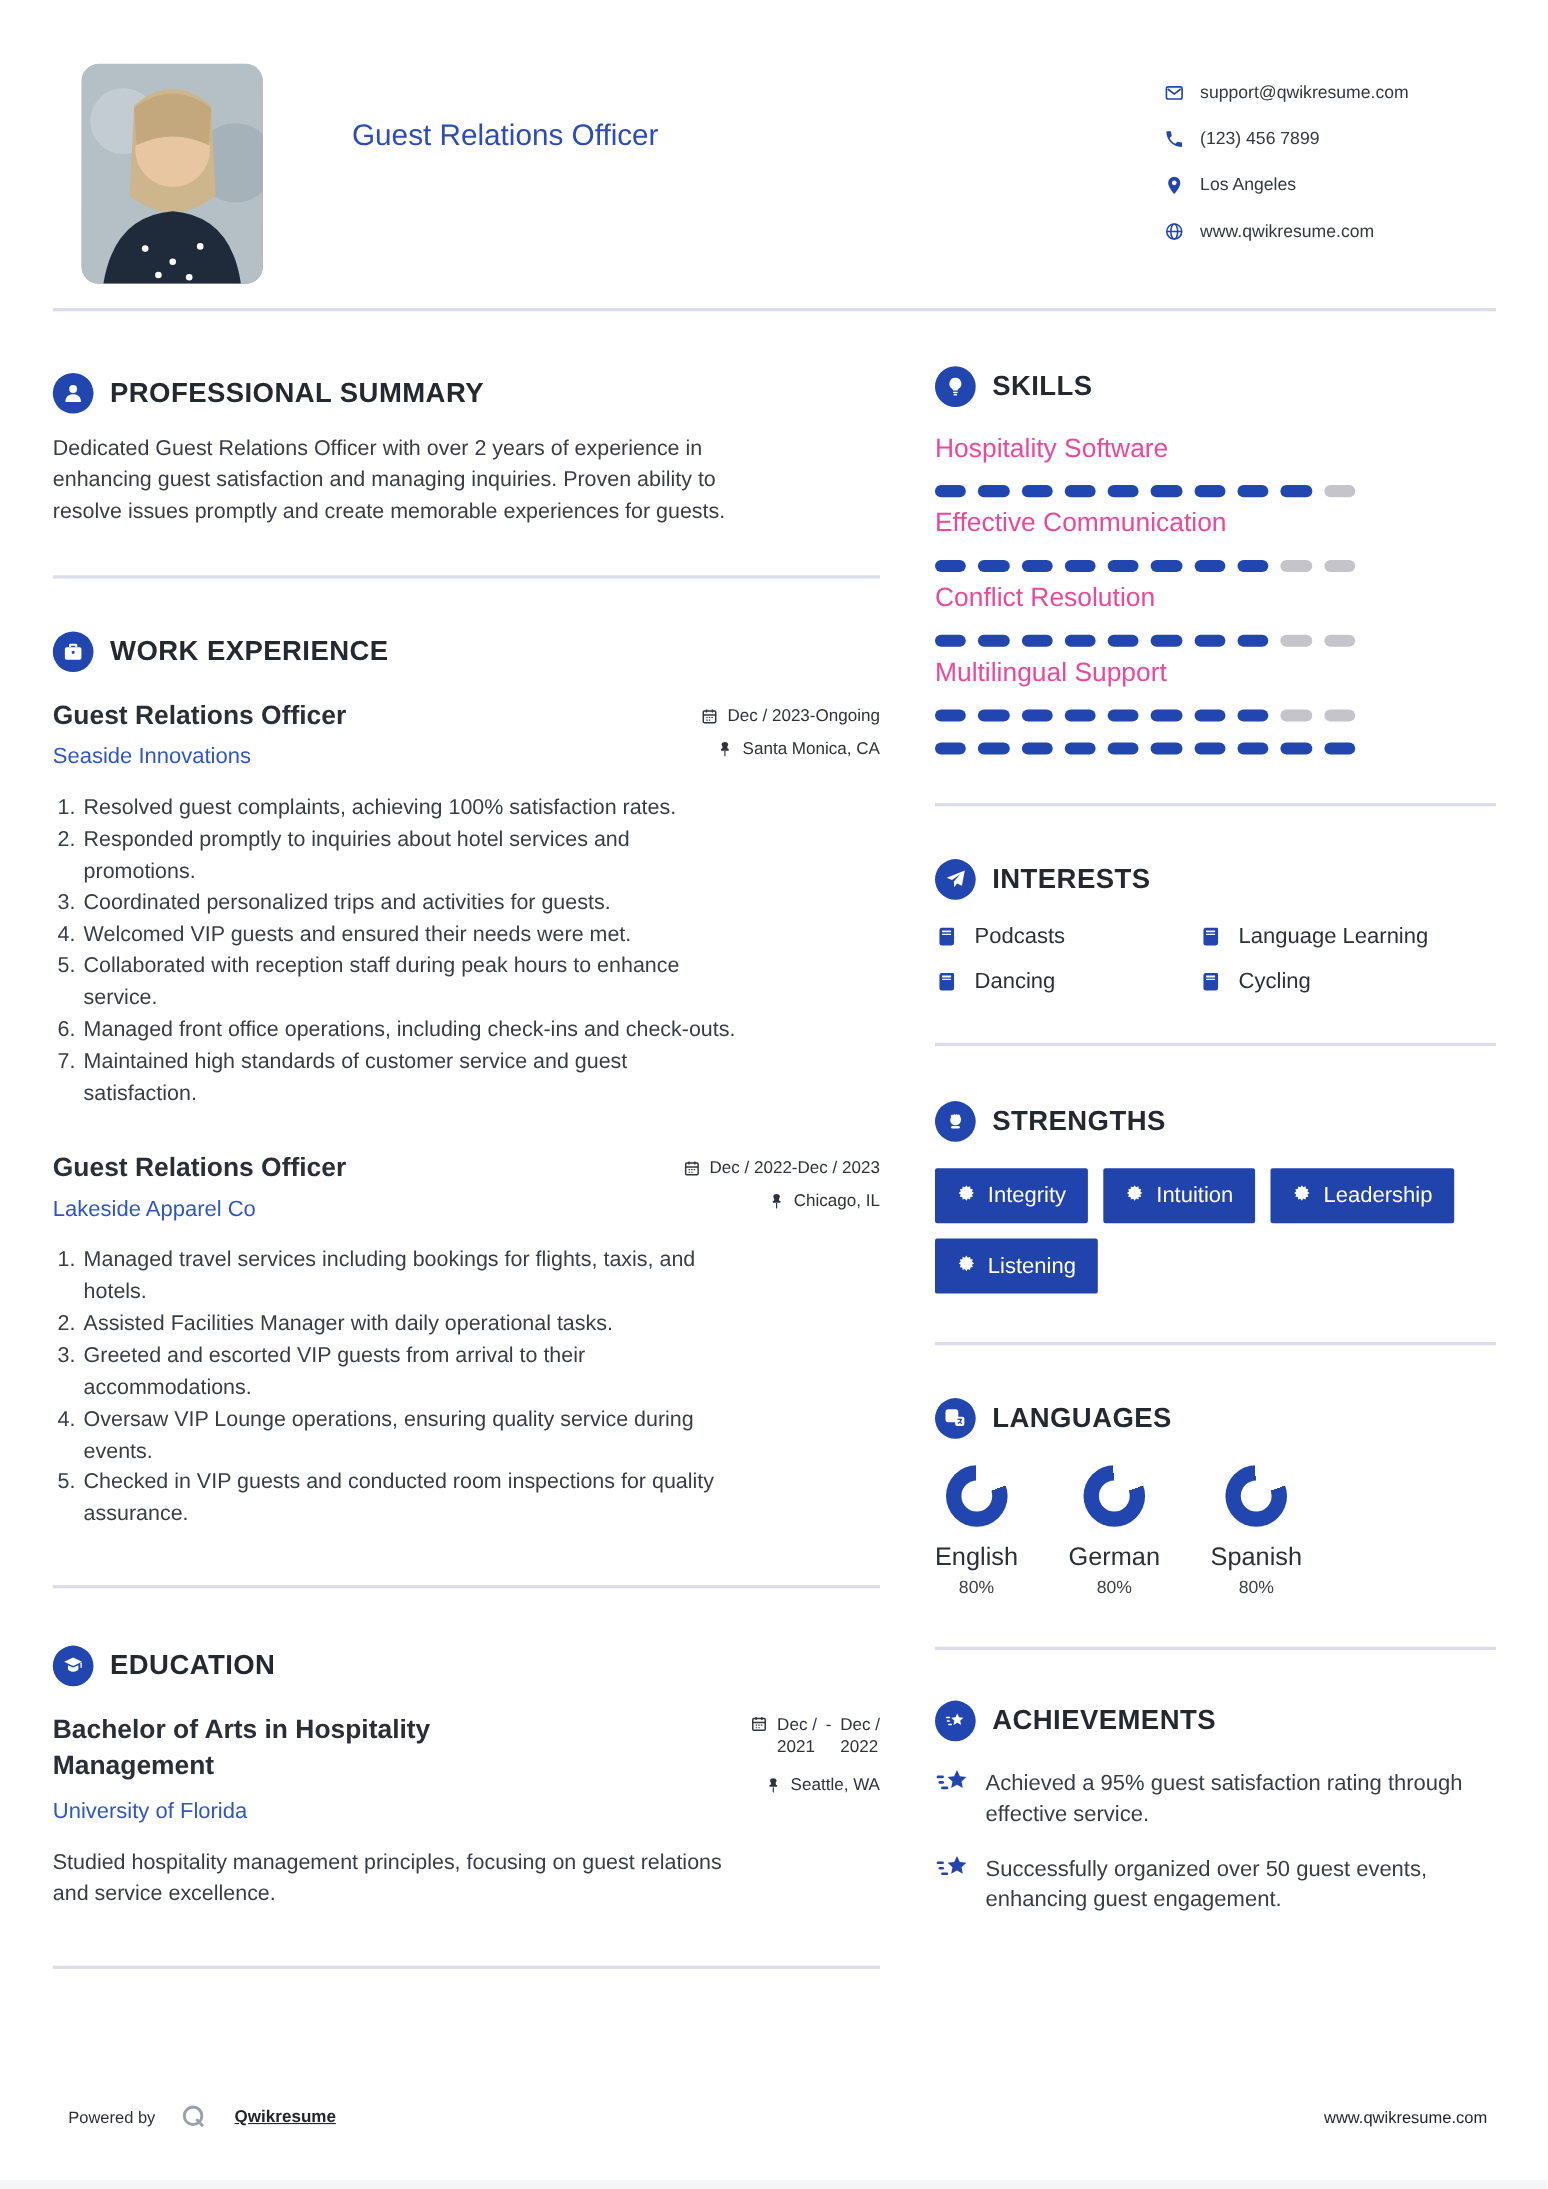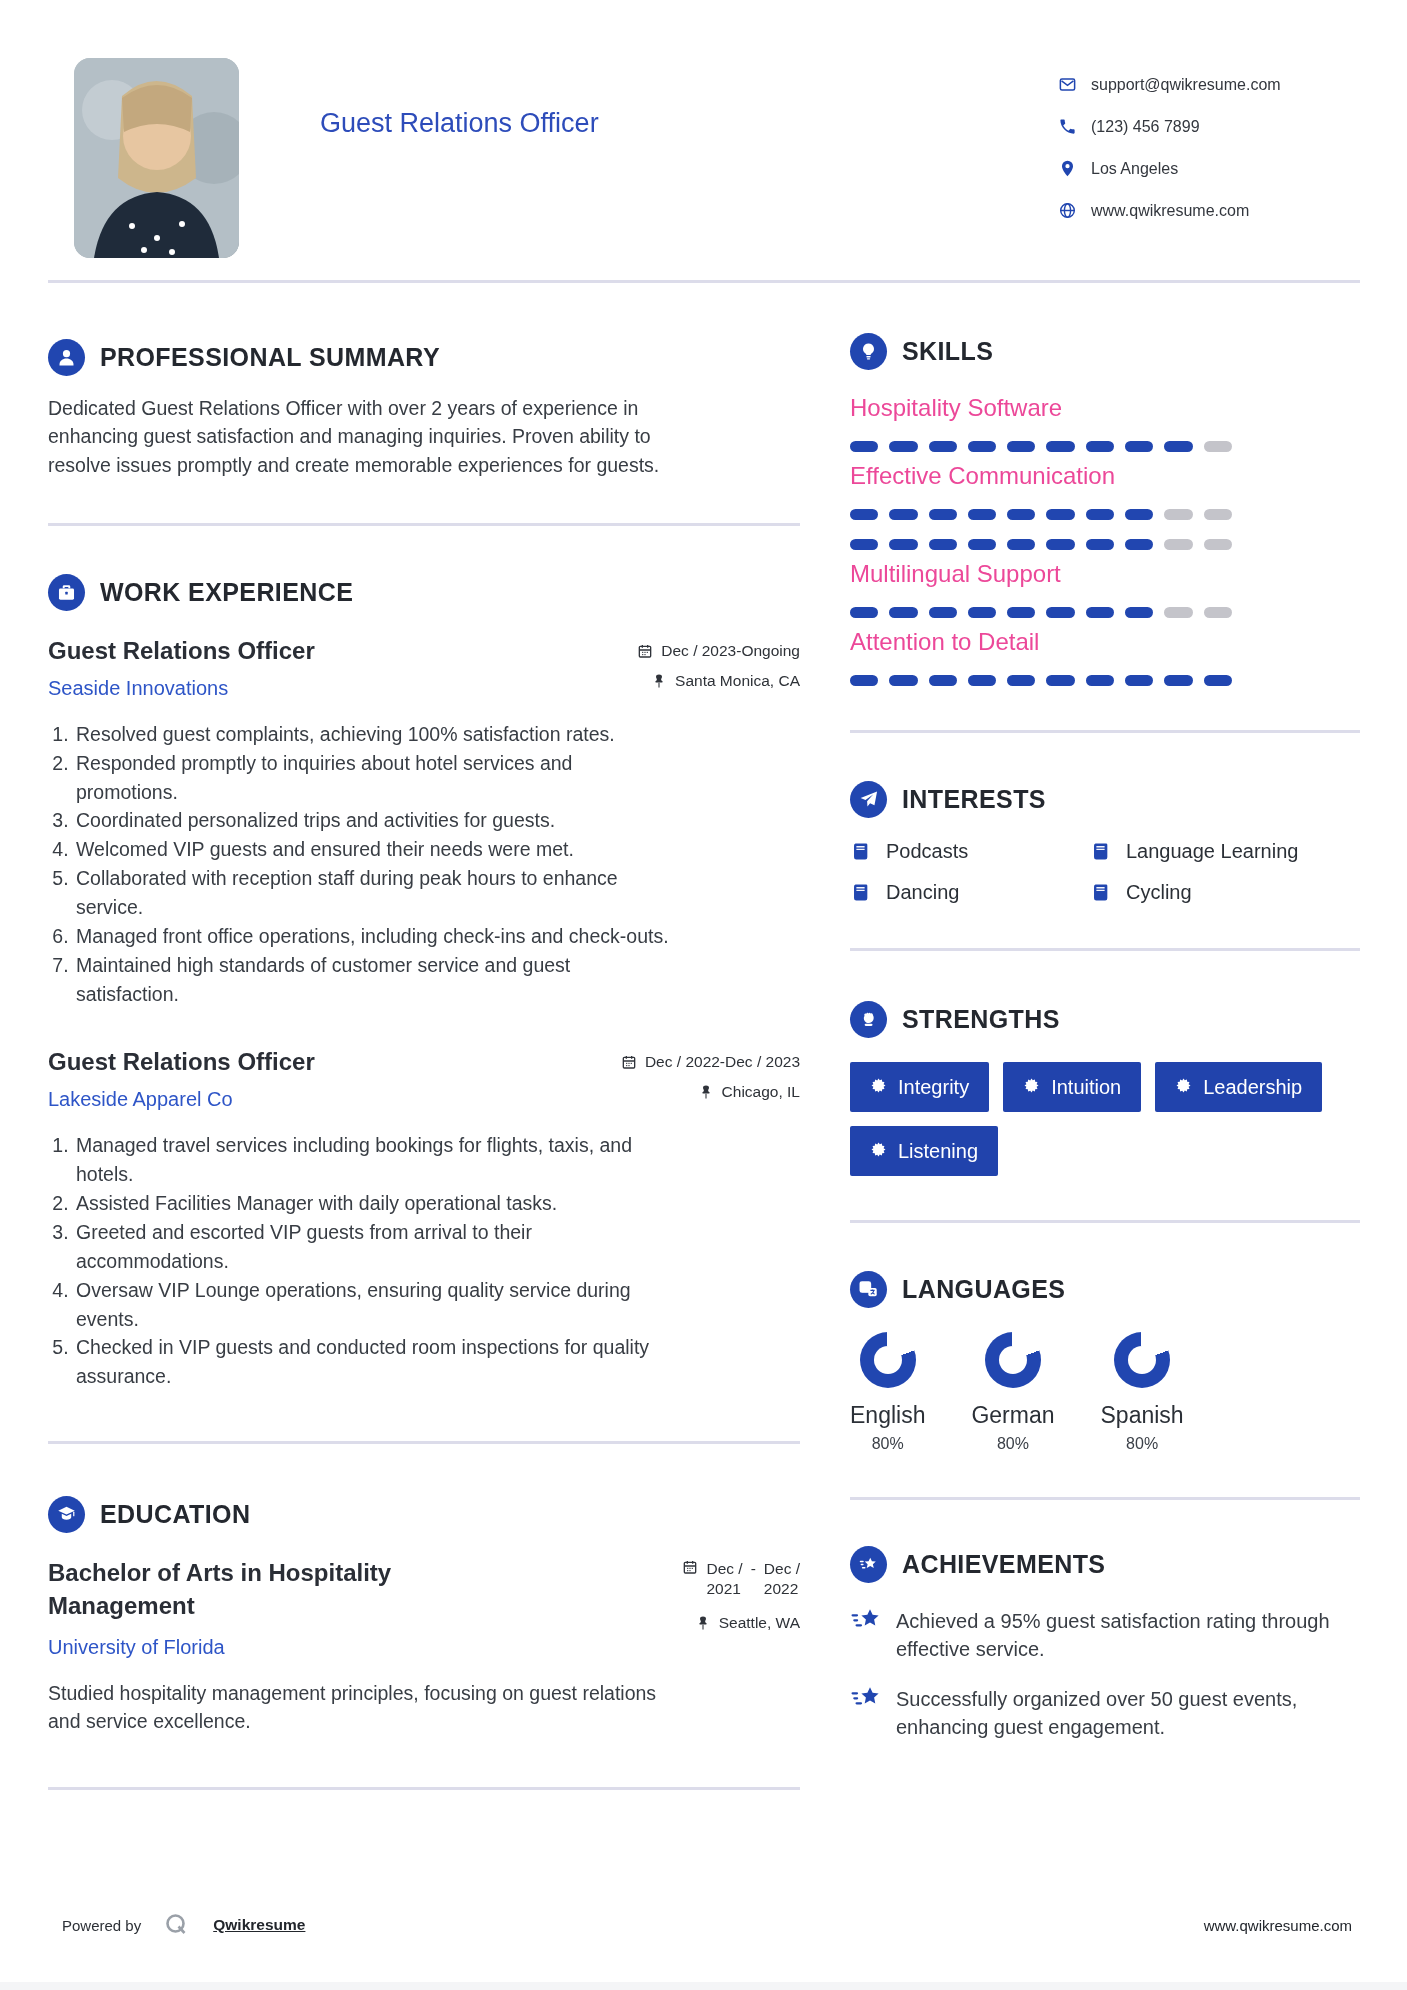--- a/index.html
+++ b/index.html
@@ -364,20 +364,21 @@
                 <span class="dash"></span>
                 <span class="dash"></span>
                 <span class="dash"></span>
                 <span class="dash"></span>
                 <span class="dash"></span>
                 <span class="dash off"></span>
                 <span class="dash off"></span>
               </div>
             </div>
             <div class="skill">
+              <div class="skill-name">Conflict Resolution</div>
               <div class="skill-bar">
                 <span class="dash"></span>
                 <span class="dash"></span>
                 <span class="dash"></span>
                 <span class="dash"></span>
                 <span class="dash"></span>
                 <span class="dash"></span>
                 <span class="dash"></span>
                 <span class="dash"></span>
                 <span class="dash off"></span>
@@ -393,21 +394,20 @@
                 <span class="dash"></span>
                 <span class="dash"></span>
                 <span class="dash"></span>
                 <span class="dash"></span>
                 <span class="dash"></span>
                 <span class="dash off"></span>
                 <span class="dash off"></span>
               </div>
             </div>
             <div class="skill">
-              <div class="skill-name">Attention to Detail</div>
               <div class="skill-bar">
                 <span class="dash"></span>
                 <span class="dash"></span>
                 <span class="dash"></span>
                 <span class="dash"></span>
                 <span class="dash"></span>
                 <span class="dash"></span>
                 <span class="dash"></span>
                 <span class="dash"></span>
                 <span class="dash"></span>

